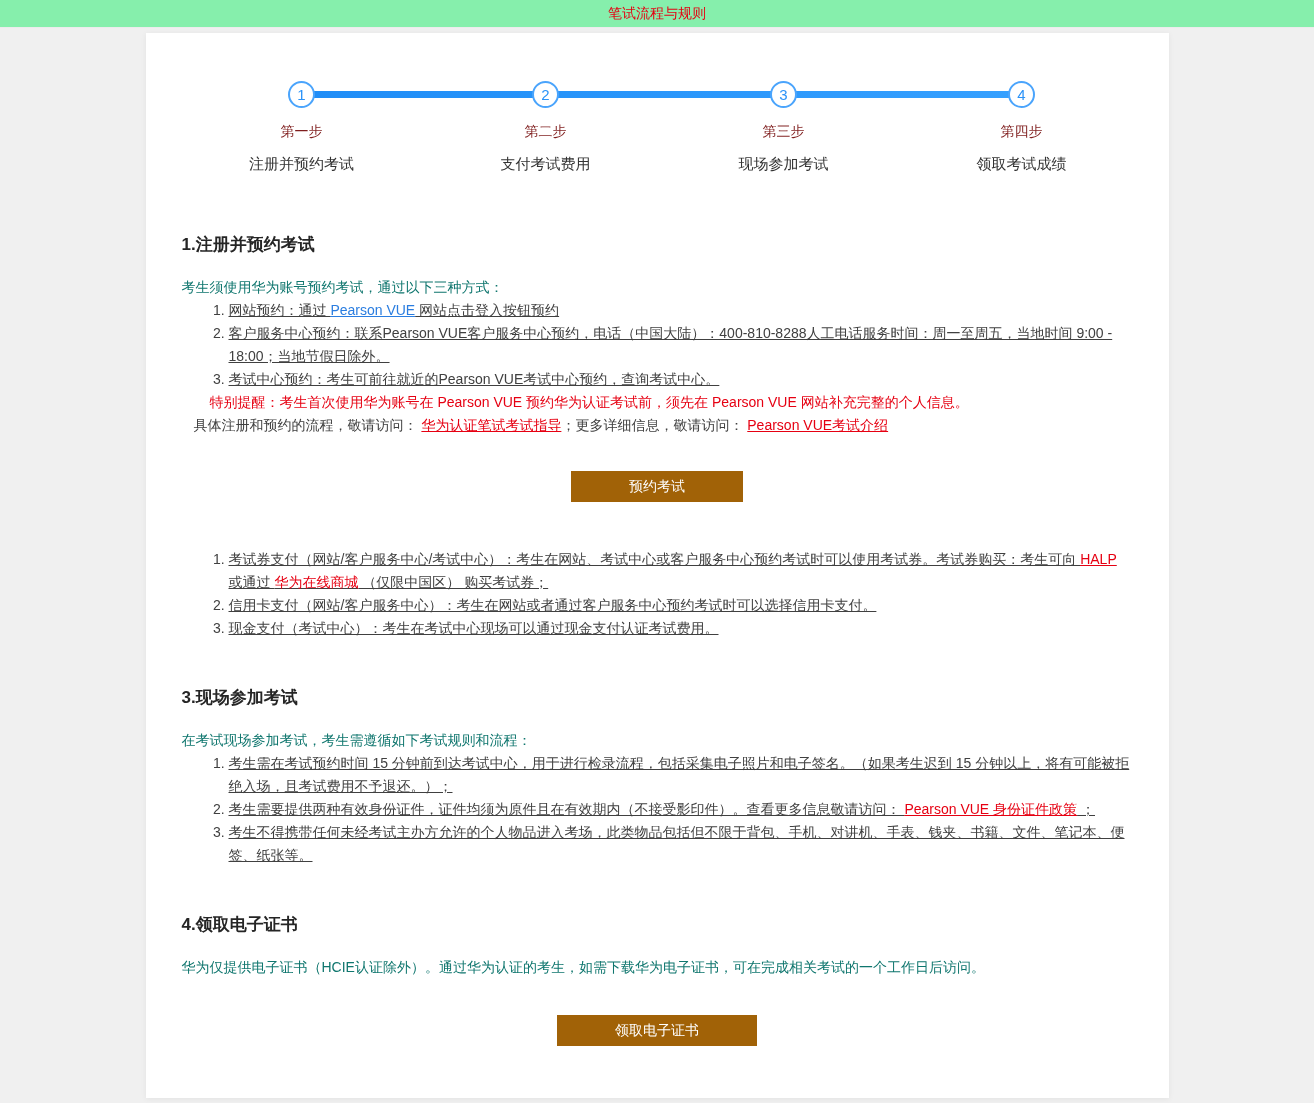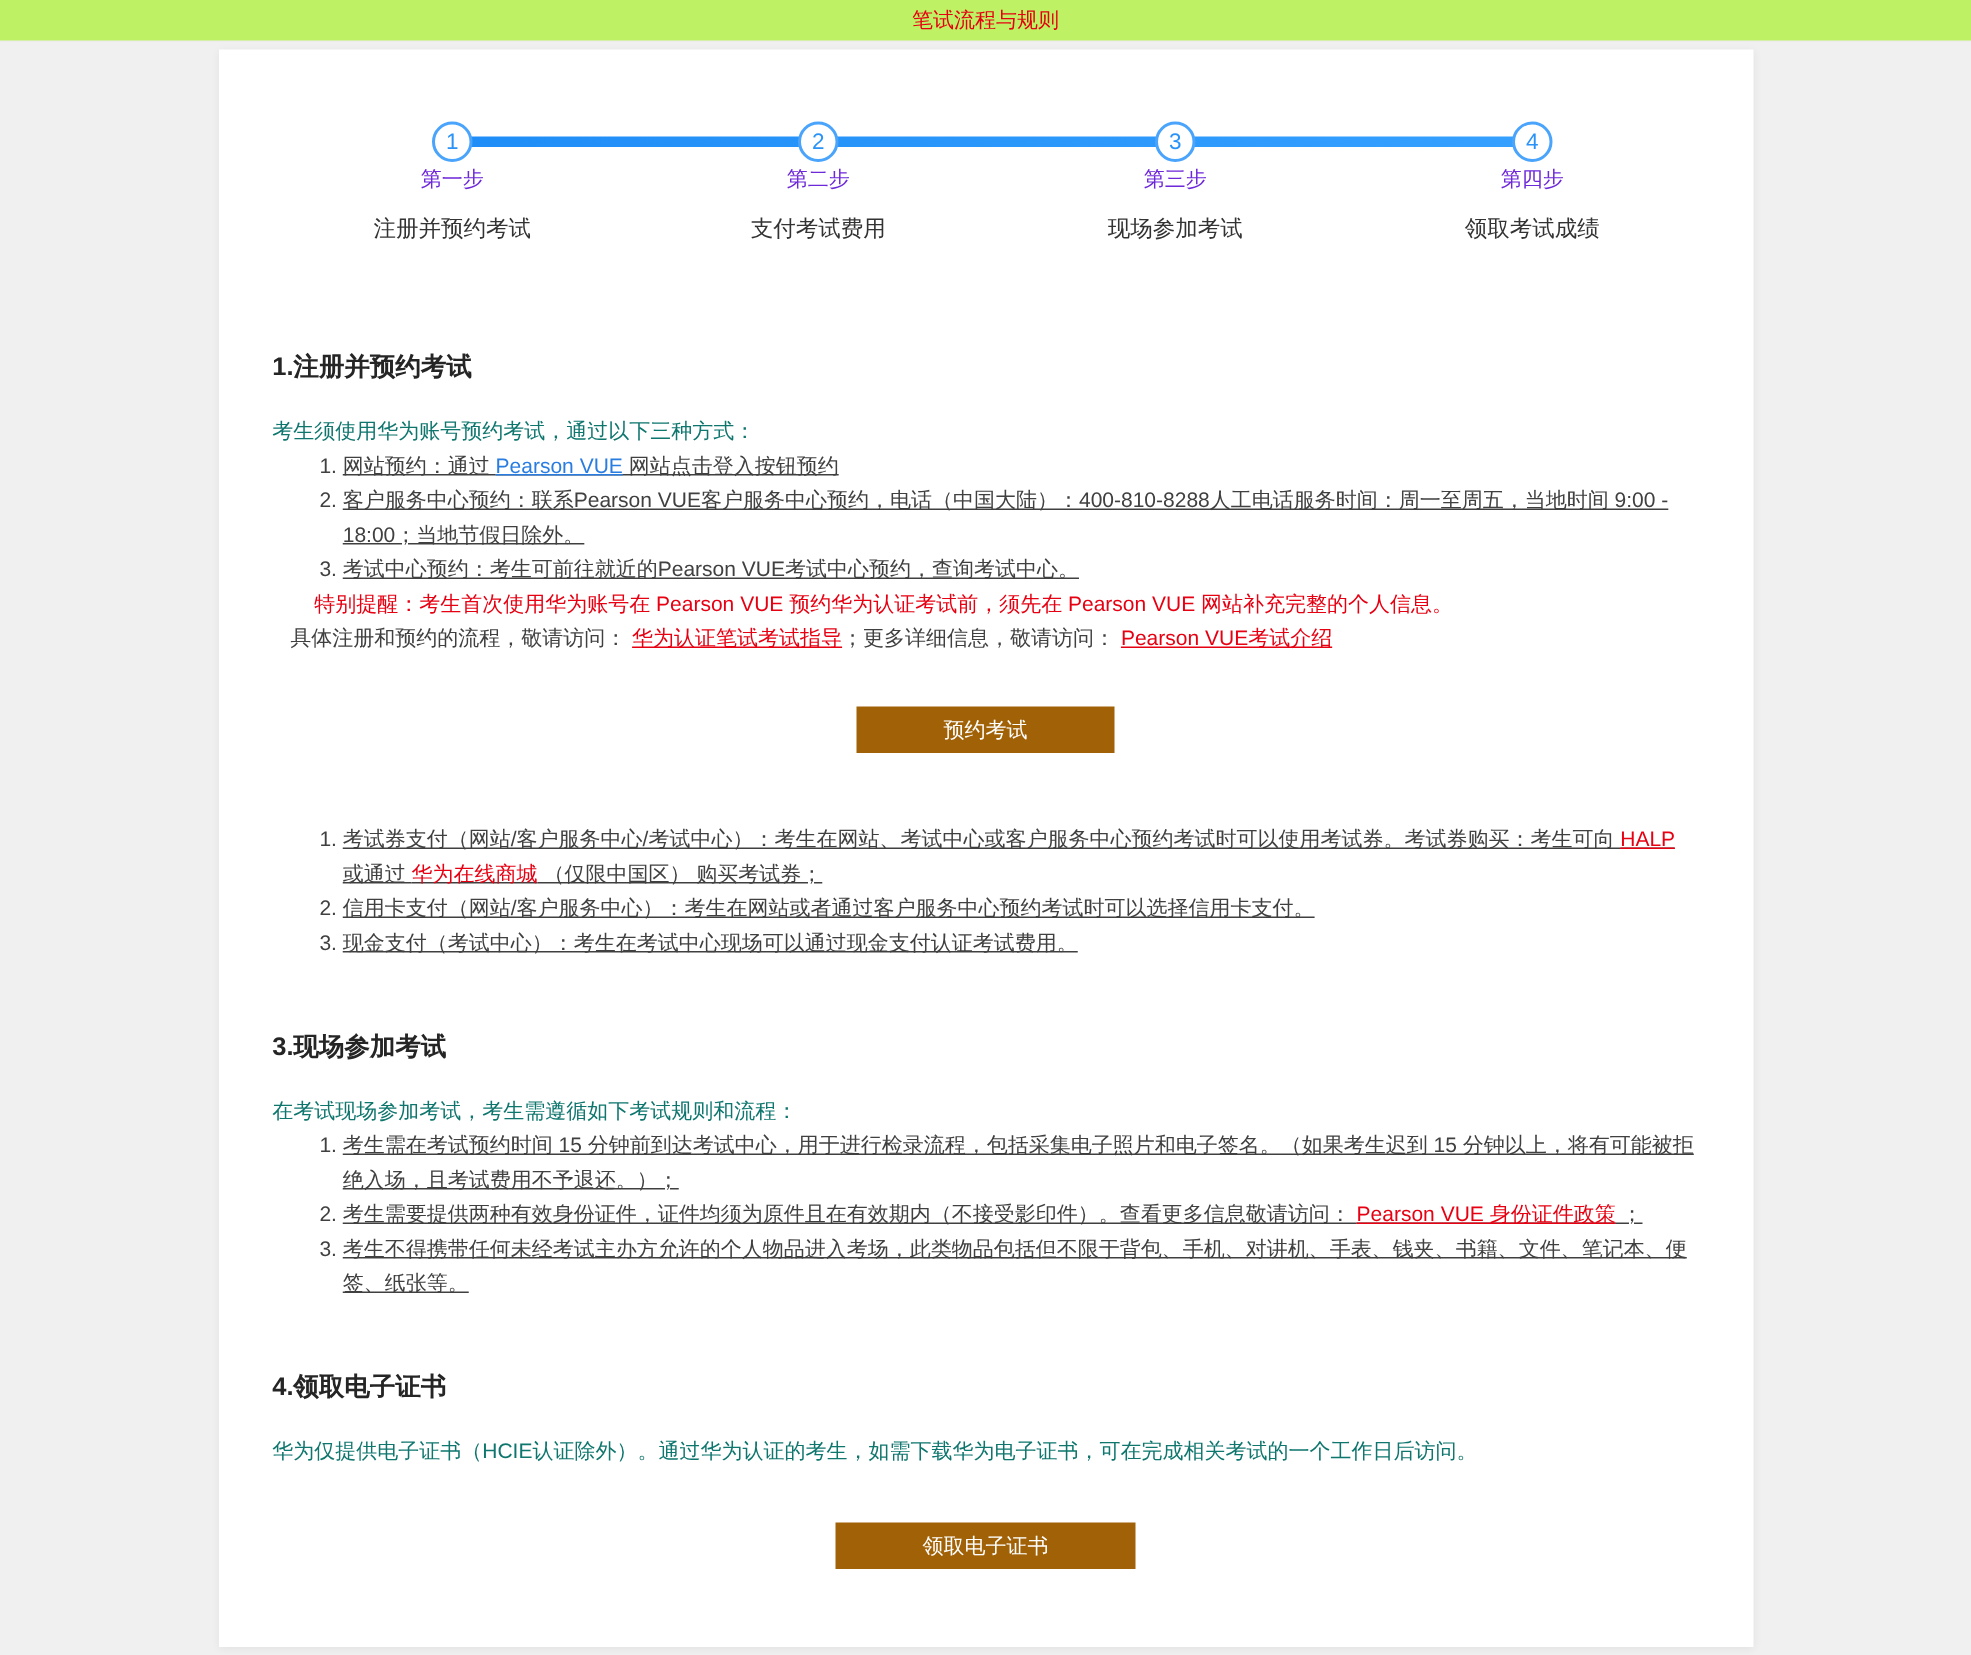--- a/index.html
+++ b/index.html
@@ -6,21 +6,21 @@
   html,body { width:1314px; }
   body {
     font-family:"Liberation Sans","DejaVu Sans",sans-serif;
     background:#f0f0f0;
     color:#404040;
     font-size:14px;
   }
   
   .topbar {
     width:100%; height:28px;
-    background:#bef264;
+    background:#86efac;
     border-bottom:1px solid #ececec;
   }
   .topbar-inner {
     width:1023px; margin:0 auto; height:100%;
     display:flex; align-items:center;
   }
   .tab {
     flex:1; text-align:center; font-size:14px;
     color:#333; cursor:pointer;
   }
@@ -47,21 +47,21 @@
     text-align:center; width:200px;
   }
   .step-circle {
     position:relative; z-index:2;
     width:27px; height:27px; line-height:24px;
     margin:0 auto;
     border:2px solid #4aa4fc; border-radius:50%;
     background:#fff; color:#2b93f8;
     font-size:15px; text-align:center;
   }
-  .step-label { margin-top:3px; color:#6d28d9; font-size:14px; }
+  .step-label { margin-top:15px; color:#7f1d1d; font-size:14px; }
   .step-title { margin-top:14px; color:#333; font-size:15px; }
 
   
   .content { padding:0 36px; }
   .section { margin-top:46px; }
   .section.first { margin-top:14px; }
   .sec-h {
     font-size:17px; font-weight:bold; color:#252525;
     margin-bottom:20px;
   }

